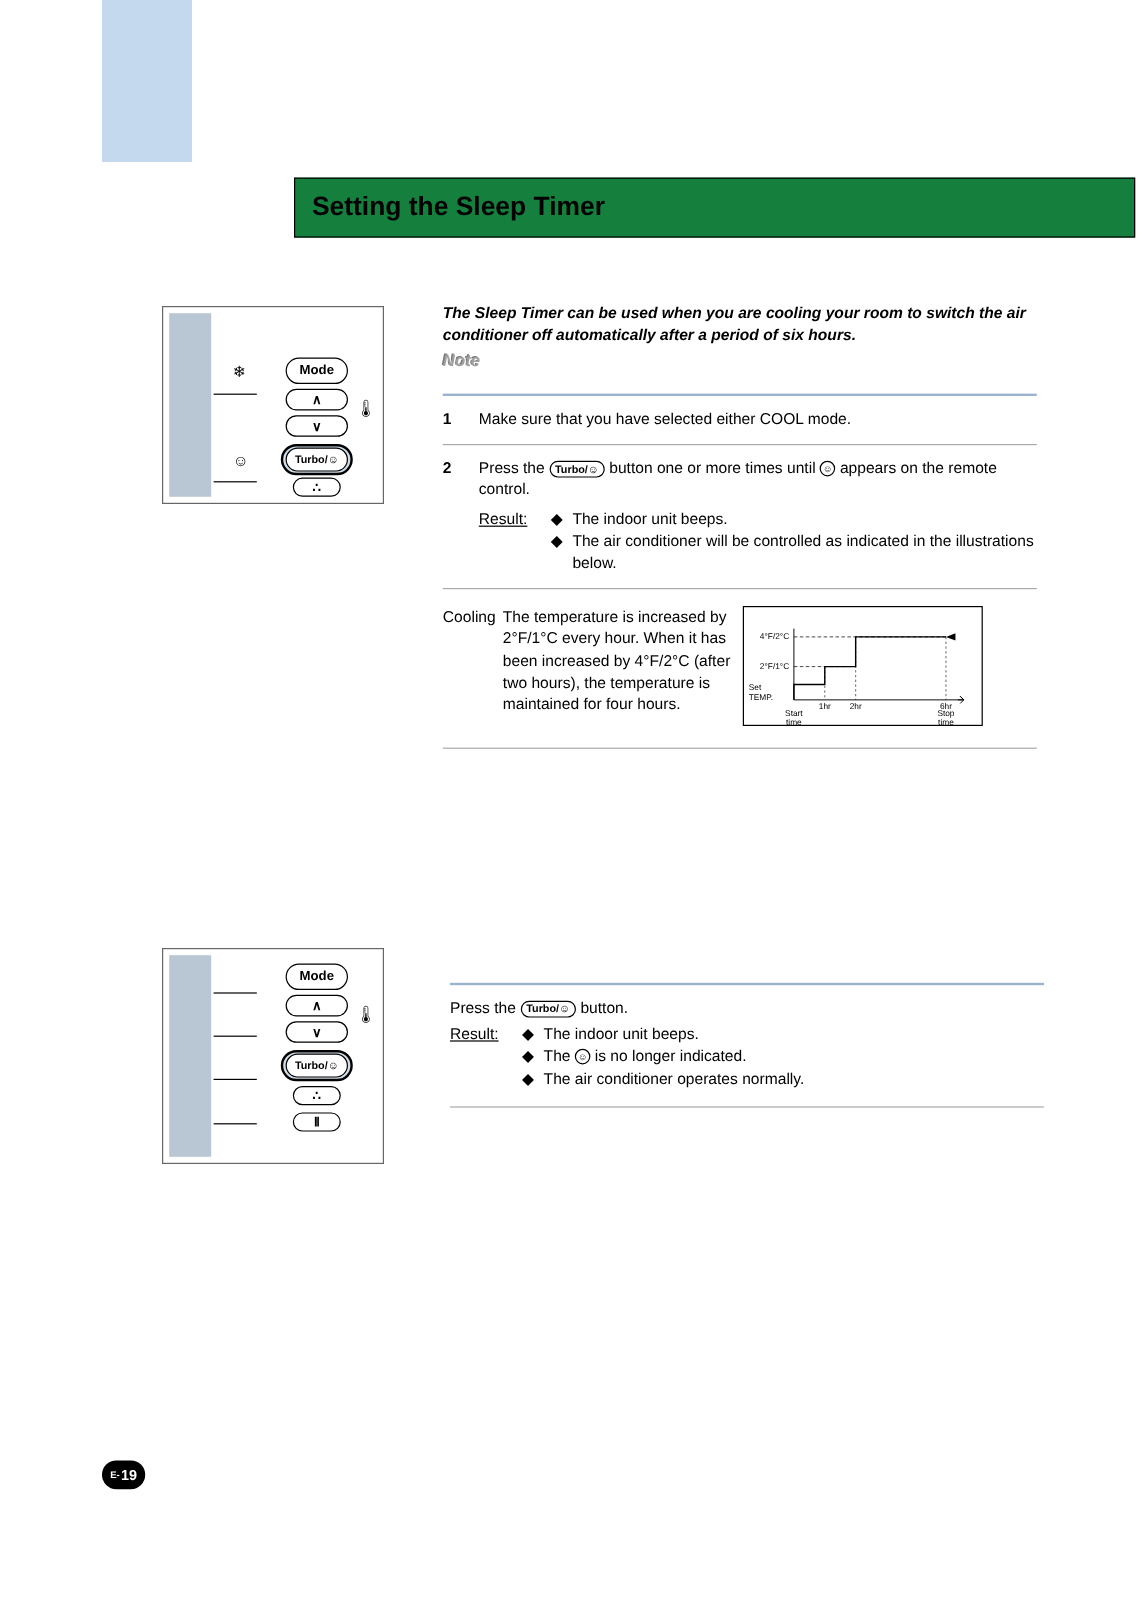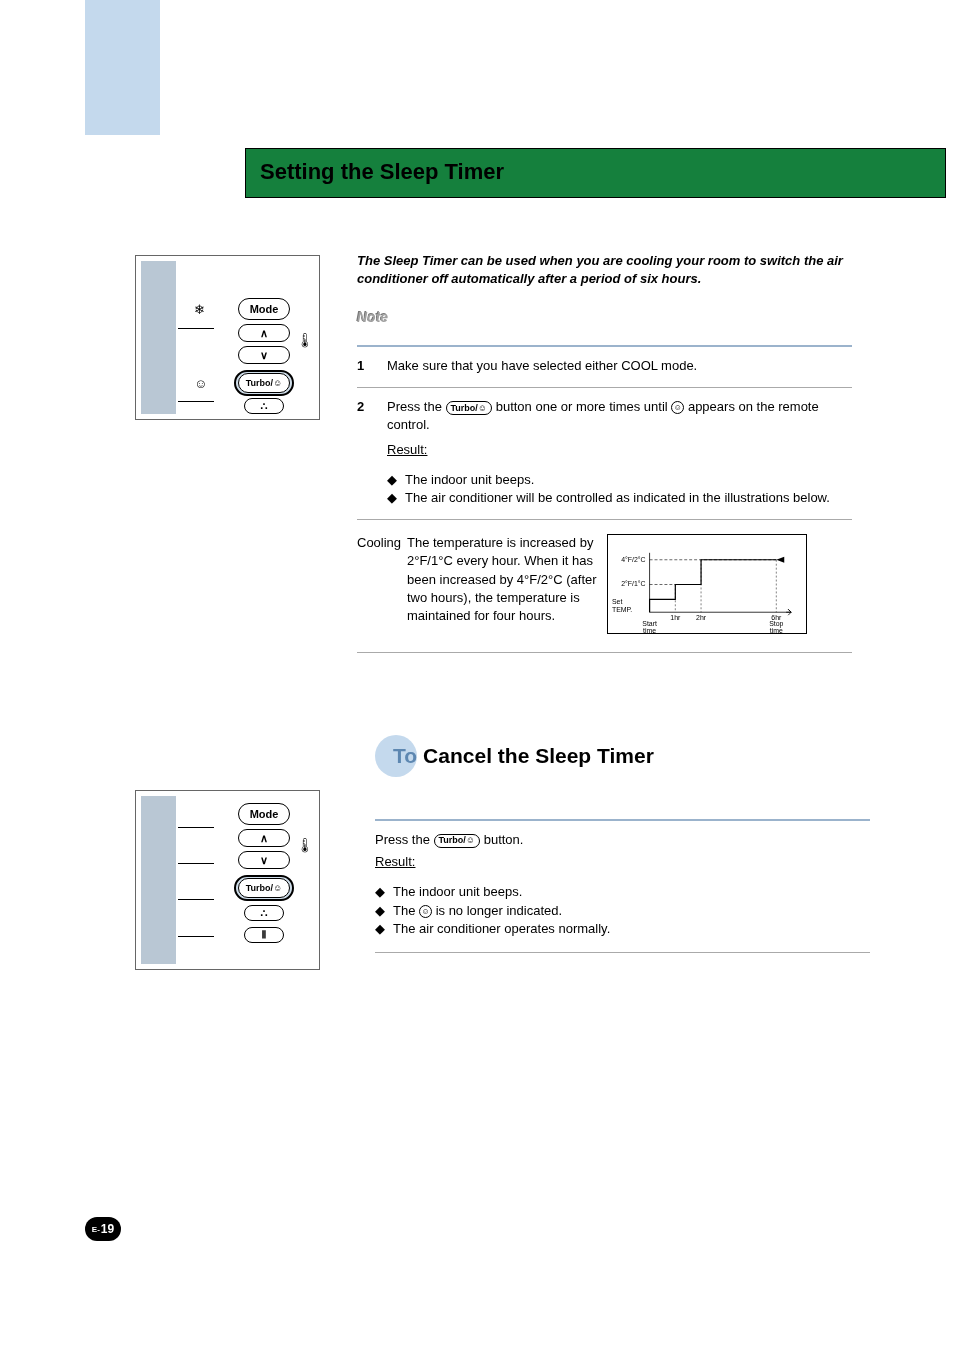--- a/index.html
+++ b/index.html
@@ -87,34 +87,34 @@
       border: 2px solid #000;
       border-radius: 14px;
       background: #cfdde9;
     }
     .remote-fig .icon-left {
       position: absolute;
       font-size: 13px;
     }
     .content-col {
       position: absolute;
-      left: 357px;
+      left: 369px;
       top: 252px;
       width: 495px;
     }
     .intro-text {
       font-size: 13px;
       font-style: italic;
       font-weight: bold;
       line-height: 1.35;
     }
     .note-row {
       display: flex;
       gap: 18px;
-      margin-top: 22px;
+      margin-top: 5px;
     }
     .note-label {
       font-style: italic;
       color: #a0a0a0;
       text-shadow: 1px 1px 0 #fff, -1px -1px 0 #777;
       font-weight: bold;
       font-size: 14px;
       flex-shrink: 0;
       width: 42px;
     }
@@ -145,21 +145,20 @@
       width: 14px;
       flex-shrink: 0;
     }
     .step-body {
       flex: 1;
     }
     .result-row {
       display: flex;
       margin-top: 6px;
       gap: 12px;
-      flex-direction: column;
     }
     .result-label {
       text-decoration: underline;
       flex-shrink: 0;
       width: 48px;
     }
     .bullet-list {
       flex: 1;
     }
     .bullet-row {
@@ -364,25 +363,20 @@
           <text x="42" y="99" font-size="7" text-anchor="middle">time</text>
           <text x="170" y="92" font-size="7" text-anchor="middle">Stop</text>
           <text x="170" y="99" font-size="7" text-anchor="middle">time</text>
         </svg>
       </div>
     </div>
 
     <hr class="hr-thin">
   </div>
 
-  <div class="cancel-heading">
-    <div class="cancel-bubble"></div>
-    <span class="cancel-to">To</span>
-    <span class="cancel-rest">Cancel the Sleep Timer</span>
-  </div>
 
   <div class="remote-fig remote-fig-2">
     <div class="shade"></div>
     <div class="sep" style="left:42px;top:36px;width:36px;"></div>
     <div class="sep" style="left:42px;top:72px;width:36px;"></div>
     <div class="sep" style="left:42px;top:108px;width:36px;"></div>
     <div class="sep" style="left:42px;top:145px;width:36px;"></div>
     <div class="btn" style="left:102px;top:12px;width:52px;height:22px;">Mode</div>
     <div class="btn" style="left:102px;top:38px;width:52px;height:18px;">∧</div>
     <div class="btn" style="left:102px;top:60px;width:52px;height:18px;">∨</div>

